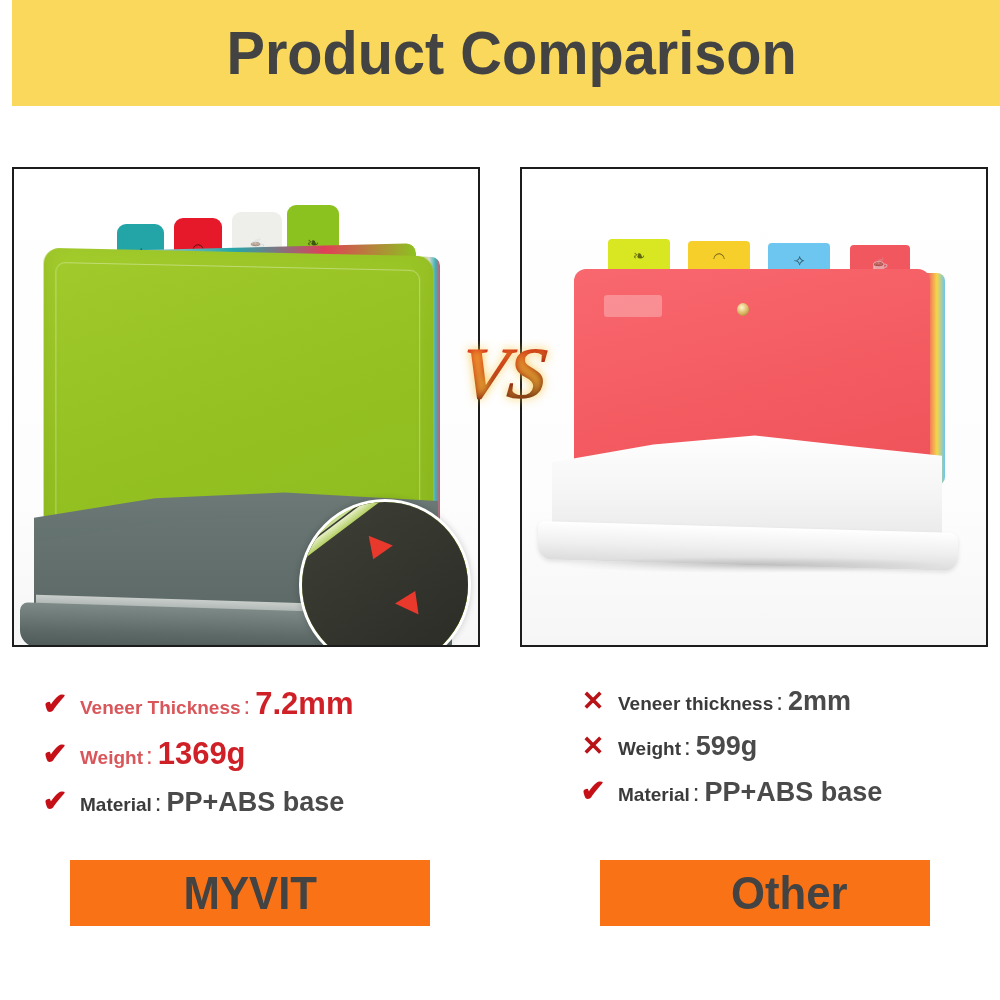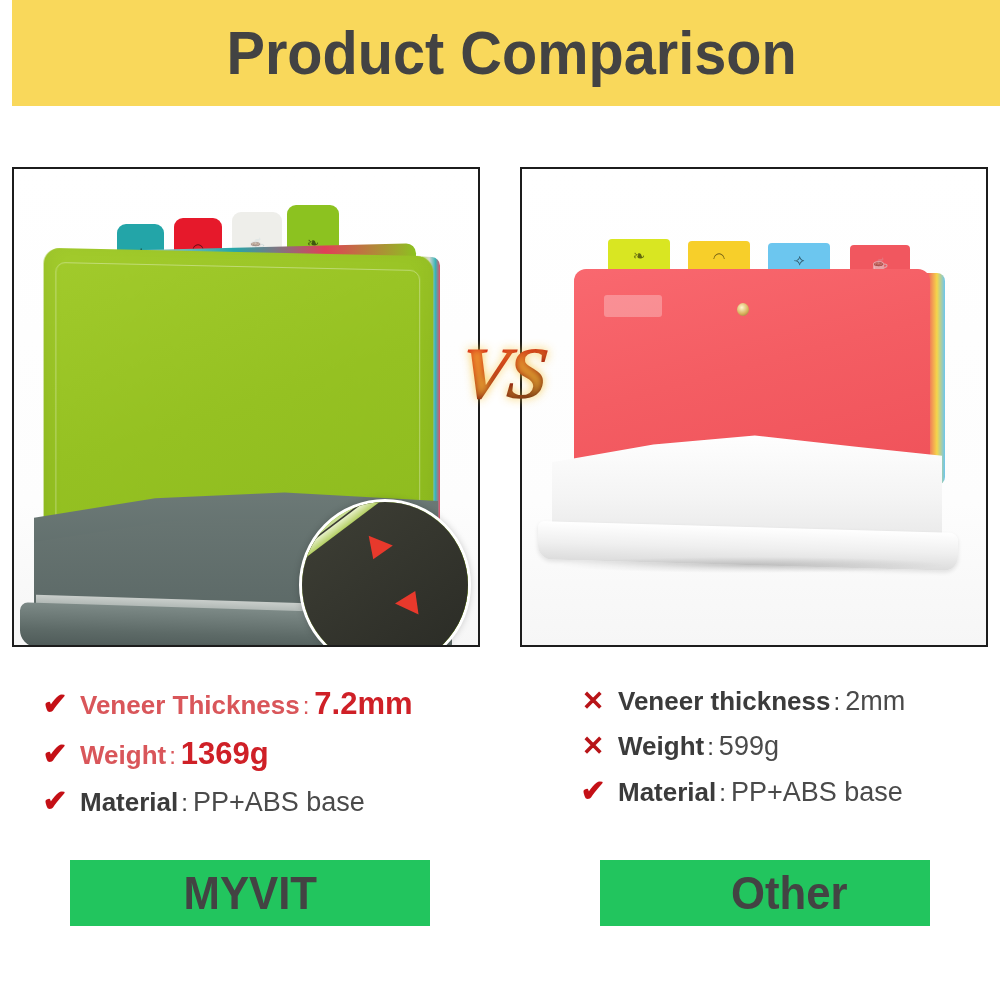--- a/index.html
+++ b/index.html
@@ -265,38 +265,38 @@
     margin-right: 12px;
     line-height: 1;
     display: inline-block;
     width: 26px;
     flex: 0 0 26px;
     text-align: center;
   }
   .mark.cross { font-size: 27px; color: #b81418; }
 
   .spec-label {
-    font-size: 26px;
+    font-size: 19px;
     font-weight: bold;
     margin-right: 1px;
   }
   .spec-colon { font-size: 24px; margin: 0 5px 0 2px; }
   .spec-value { font-size: 27px; }
 
   .tone-red-soft  { color: #d9565a; }
   .tone-red-bold  { color: #cf2027; font-weight: bold; font-size: 31px; }
   .tone-gray-dark { color: #3b3b3b; }
-  .tone-gray-mid  { color: #4a4a4a; font-weight: normal; }
+  .tone-gray-mid  { color: #4a4a4a; font-weight: bold; }
 
   
   .brand-box {
     position: absolute;
     top: 860px;
     height: 66px;
-    background: #22c55e;
+    background: #f97316;
     display: flex; align-items: center; justify-content: center;
   }
   .brand-left  { left: 70px;  width: 360px; }
   .brand-right { left: 600px; width: 330px; padding-left: 48px; }
   .brand-text {
     font-family: "Liberation Sans Narrow", "Liberation Sans", sans-serif;
     font-size: 46px;
     font-weight: bold;
     color: #434343;
     transform: scaleX(0.95);

